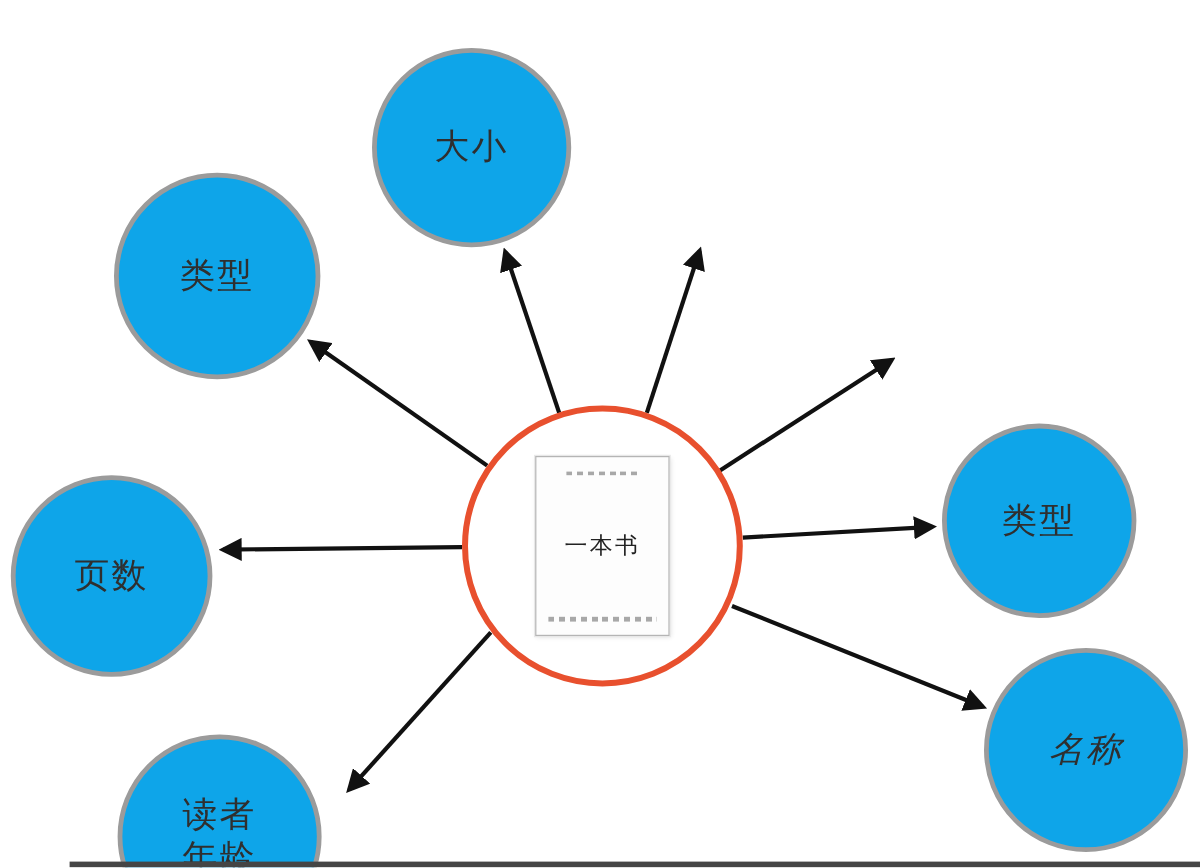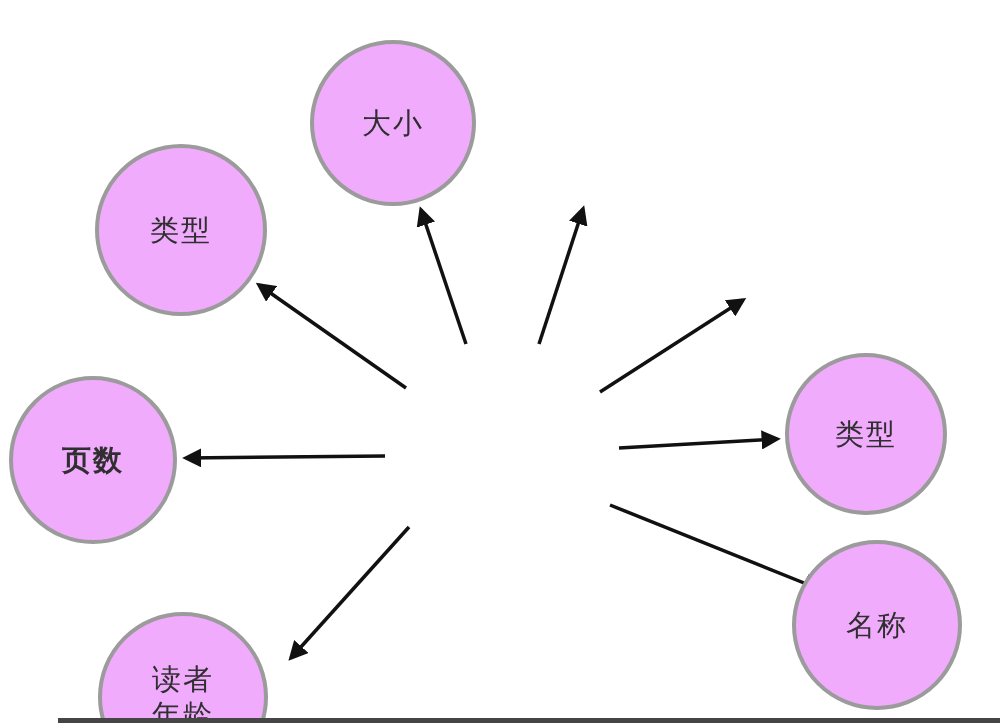--- a/index.html
+++ b/index.html
@@ -24,41 +24,41 @@
   }
   .arrow{
     stroke:var(--c-arrow);
     stroke-width:3.5;
     fill:none;
   }
   .node{
     position:absolute;
     box-sizing:border-box;
     border-radius:50%;
-    background:#f0abfc;
+    background:#0ea5e9;
     border:4px solid var(--c-node);
     display:flex;
     flex-direction:column;
     align-items:center;
     justify-content:center;
   }
   .node-label{
     font-size:29px;
     color:var(--c-text);
     letter-spacing:2px;
     line-height:1.25;
     white-space:nowrap;
   }
   .node-size        {left:310px; top:40px;  width:166px; height:166px;}
   .node-author      {left:532px; top:42px;  width:160px; height:160px;}
   .node-type-left   {left:95px;  top:144px; width:172px; height:172px;}
   .node-thickness   {left:736px; top:163px; width:172px; height:172px;}
-  .node-pages       {left:9px;   top:376px; width:168px; height:168px;font-weight:bold;}
+  .node-pages       {left:9px;   top:396px; width:168px; height:168px;}
   .node-type-right  {left:785px; top:353px; width:162px; height:162px;}
-  .node-name        {left:792px; top:540px; width:170px; height:170px;}
+  .node-name        {left:820px; top:540px; width:170px; height:170px;font-style:italic;}
   .node-reader-age  {left:98px;  top:612px; width:170px; height:170px;}
 
   .center-node{
     position:absolute;
     left:385px; top:338px;
     width:234px; height:234px;
     box-sizing:border-box;
     border-radius:50%;
     background:#ffffff;
     border:5px solid var(--c-center);
@@ -139,16 +139,23 @@
 
   <div class="node node-name">
     <span class="node-label">名称</span>
   </div>
 
   <div class="node node-reader-age">
     <span class="node-label">读者</span>
     <span class="node-label">年龄</span>
   </div>
 
+  <div class="center-node">
+    <div class="book">
+      <div class="book-deco top"></div>
+      <div class="book-title">一本书</div>
+      <div class="book-deco bottom"></div>
+    </div>
+  </div>
 
   <div class="bottom-strip"></div>
 
 </div>
 
 </body></html>

